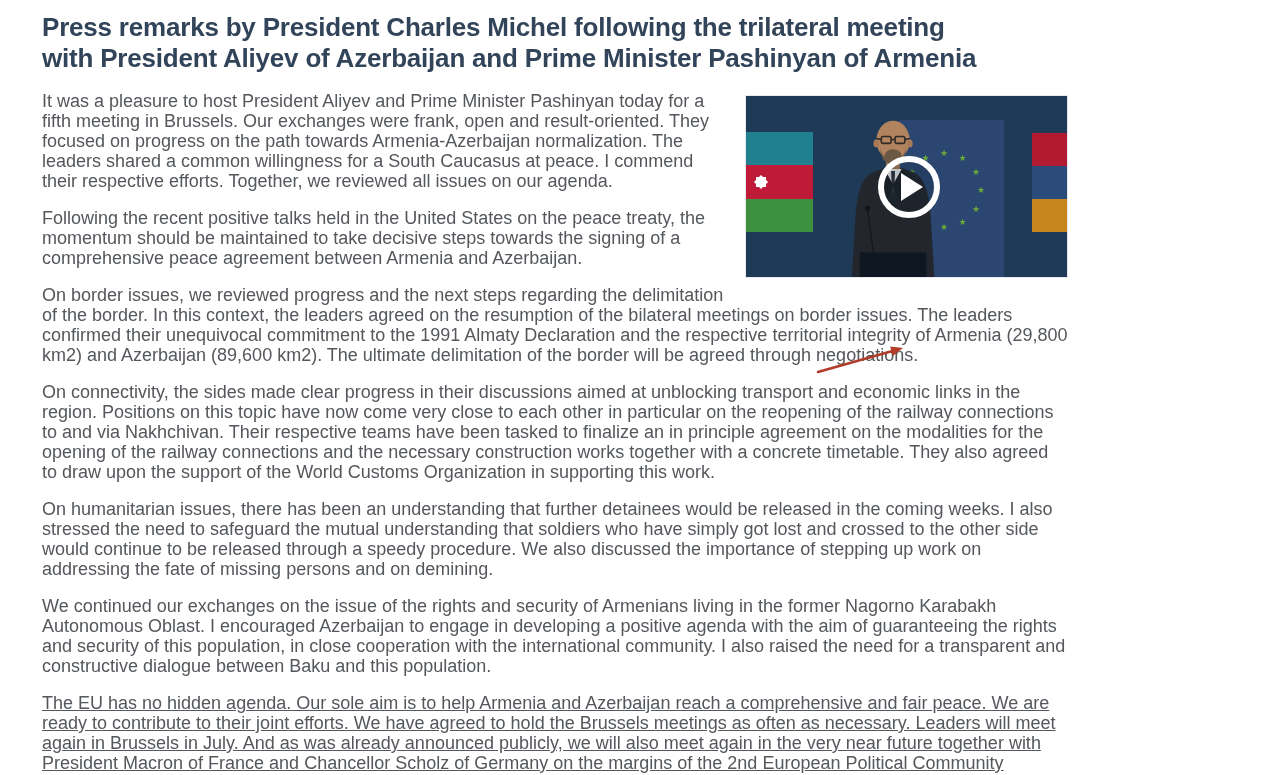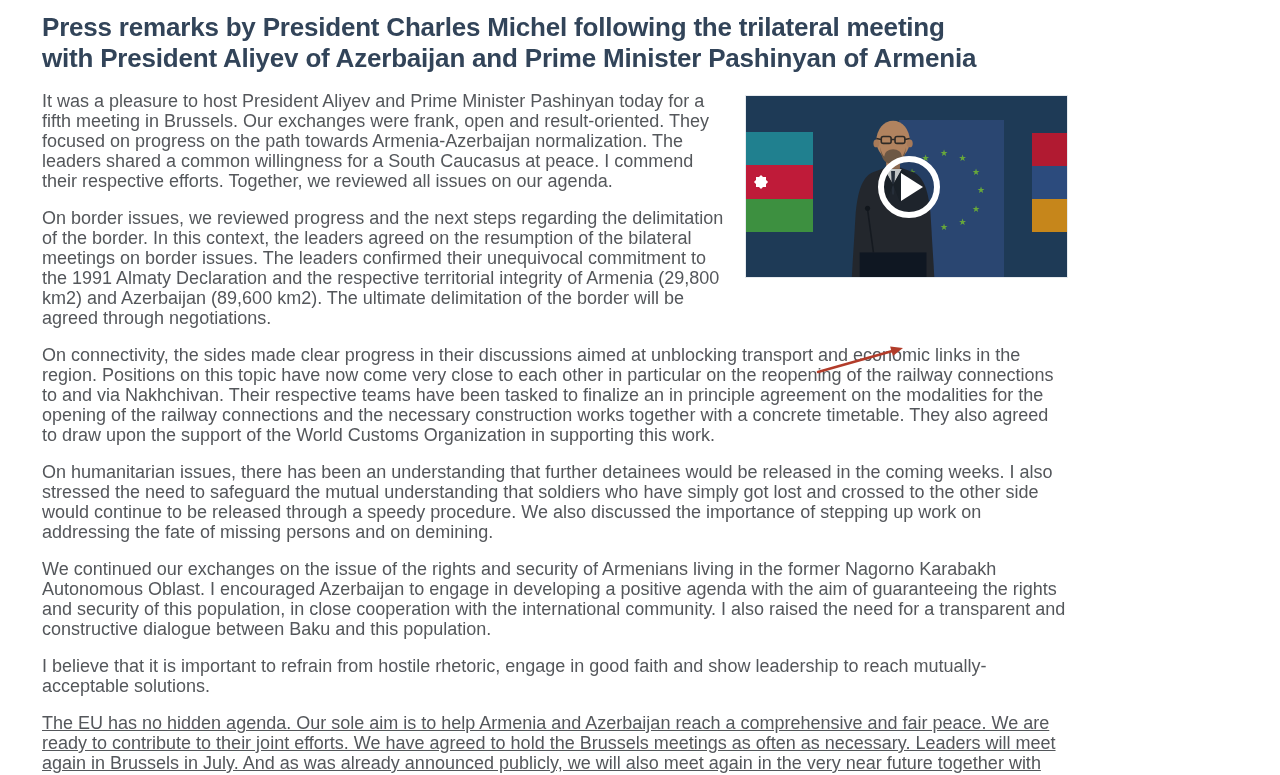--- a/index.html
+++ b/index.html
@@ -153,25 +153,25 @@
 
           <rect x="22" y="145" width="68" height="25" fill="#0f1722"></rect>
         </svg>
 
         <button class="play-btn" aria-label="Play video">
           <span class="tri"></span>
         </button>
       </figure>
 
       <p>It was a pleasure to host President Aliyev and Prime Minister Pashinyan today for a fifth meeting in Brussels. Our exchanges were frank, open and result-oriented. They focused on progress on the path towards Armenia-Azerbaijan normalization. The leaders shared a common willingness for a South Caucasus at peace. I commend their respective efforts. Together, we reviewed all issues on our agenda.</p>
+      <p>Following the recent positive talks held in the United States on the peace treaty, the momentum should be maintained to take decisive steps towards the signing of a comprehensive peace agreement between Armenia and Azerbaijan.</p>
       <p>On border issues, we reviewed progress and the next steps regarding the delimitation of the border. In this context, the leaders agreed on the resumption of the bilateral meetings on border issues. The leaders confirmed their unequivocal commitment to the 1991 Almaty Declaration and the respective territorial integrity of Armenia (29,800 km2) and Azerbaijan (89,600 km2). The ultimate delimitation of the border will be agreed through negotiations.</p>
       <p>On connectivity, the sides made clear progress in their discussions aimed at unblocking transport and economic links in the region. Positions on this topic have now come very close to each other in particular on the reopening of the railway connections to and via Nakhchivan. Their respective teams have been tasked to finalize an in principle agreement on the modalities for the opening of the railway connections and the necessary construction works together with a concrete timetable. They also agreed to draw upon the support of the World Customs Organization in supporting this work.</p>
       <p>On humanitarian issues, there has been an understanding that further detainees would be released in the coming weeks. I also stressed the need to safeguard the mutual understanding that soldiers who have simply got lost and crossed to the other side would continue to be released through a speedy procedure. We also discussed the importance of stepping up work on addressing the fate of missing persons and on demining.</p>
       <p>We continued our exchanges on the issue of the rights and security of Armenians living in the former Nagorno Karabakh Autonomous Oblast. I encouraged Azerbaijan to engage in developing a positive agenda with the aim of guaranteeing the rights and security of this population, in close cooperation with the international community. I also raised the need for a transparent and constructive dialogue between Baku and this population.</p>
-      <p>I believe that it is important to refrain from hostile rhetoric, engage in good faith and show leadership to reach mutually-acceptable solutions.</p>
       <p>The EU has no hidden agenda. Our sole aim is to help Armenia and Azerbaijan reach a comprehensive and fair peace. We are ready to contribute to their joint efforts. We have agreed to hold the Brussels meetings as often as necessary. Leaders will meet again in Brussels in July. And as was already announced publicly, we will also meet again in the very near future together with President Macron of France and Chancellor Scholz of Germany on the margins of the 2nd European Political Community Summit in Chișinău. I also intend to invite the leaders for another such meeting in the margins of the third EPC summit in Granada in October.</p>
     </div>
   </div>
 
   <svg class="annotation-arrow" width="100" height="36" viewBox="0 0 100 36">
     <path d="M8,30 L81.5,9.3" fill="none" stroke-width="2.6" stroke-linecap="round" stroke="#b23c2a"></path>
     <polygon points="93,6 82.9,14.1 80.1,4.5" fill="#b23c2a"></polygon>
   </svg>
 </div>
 

